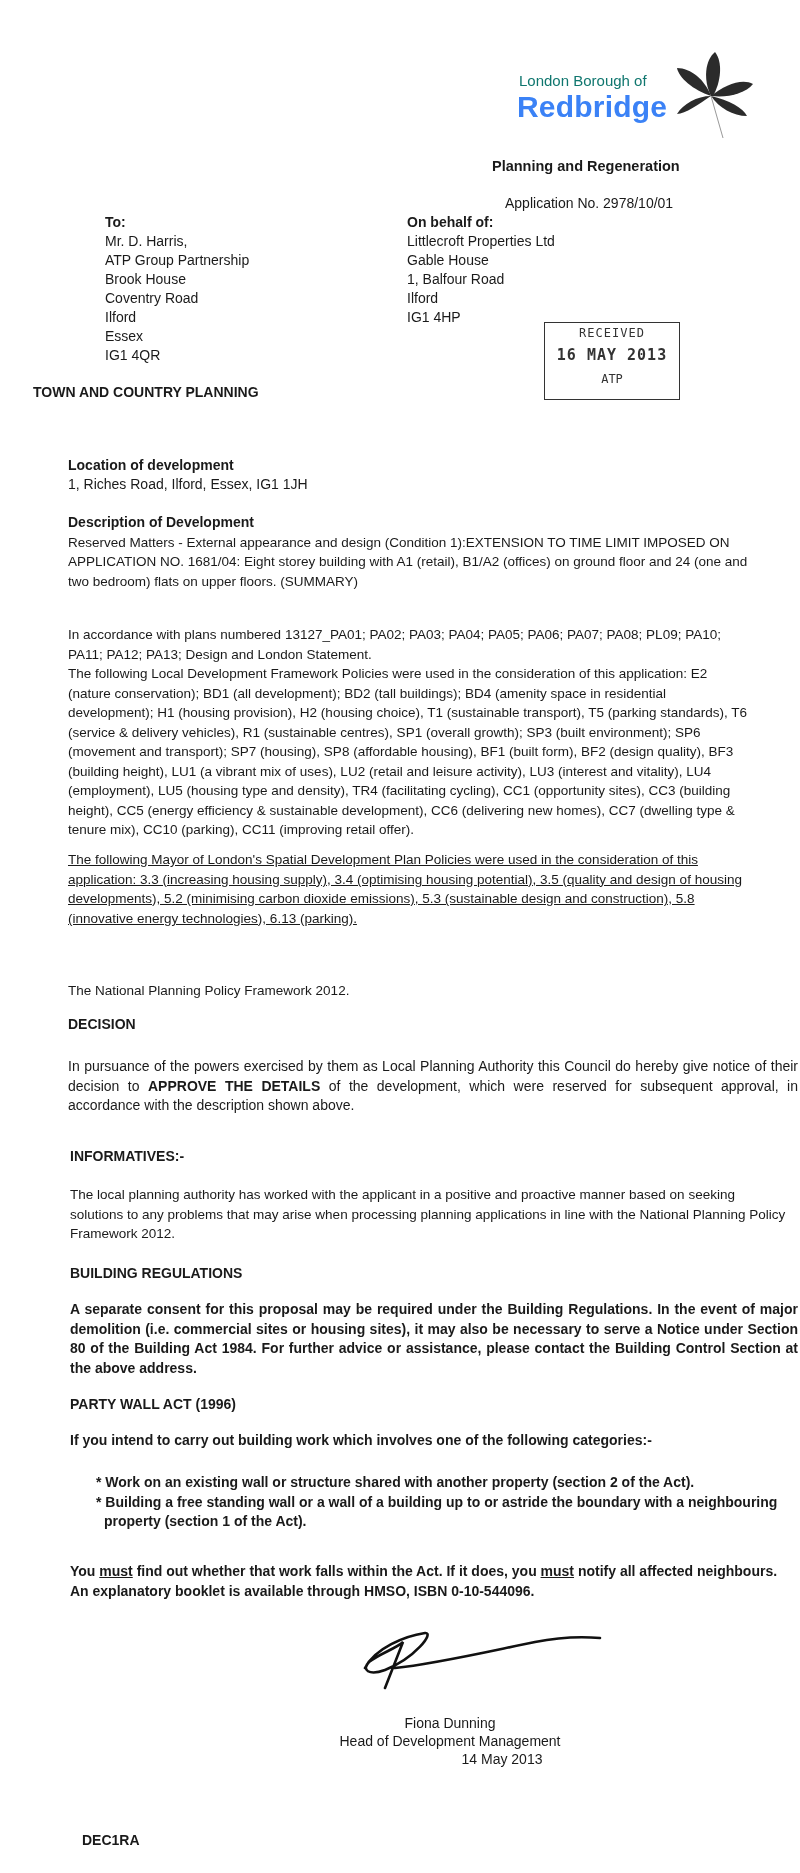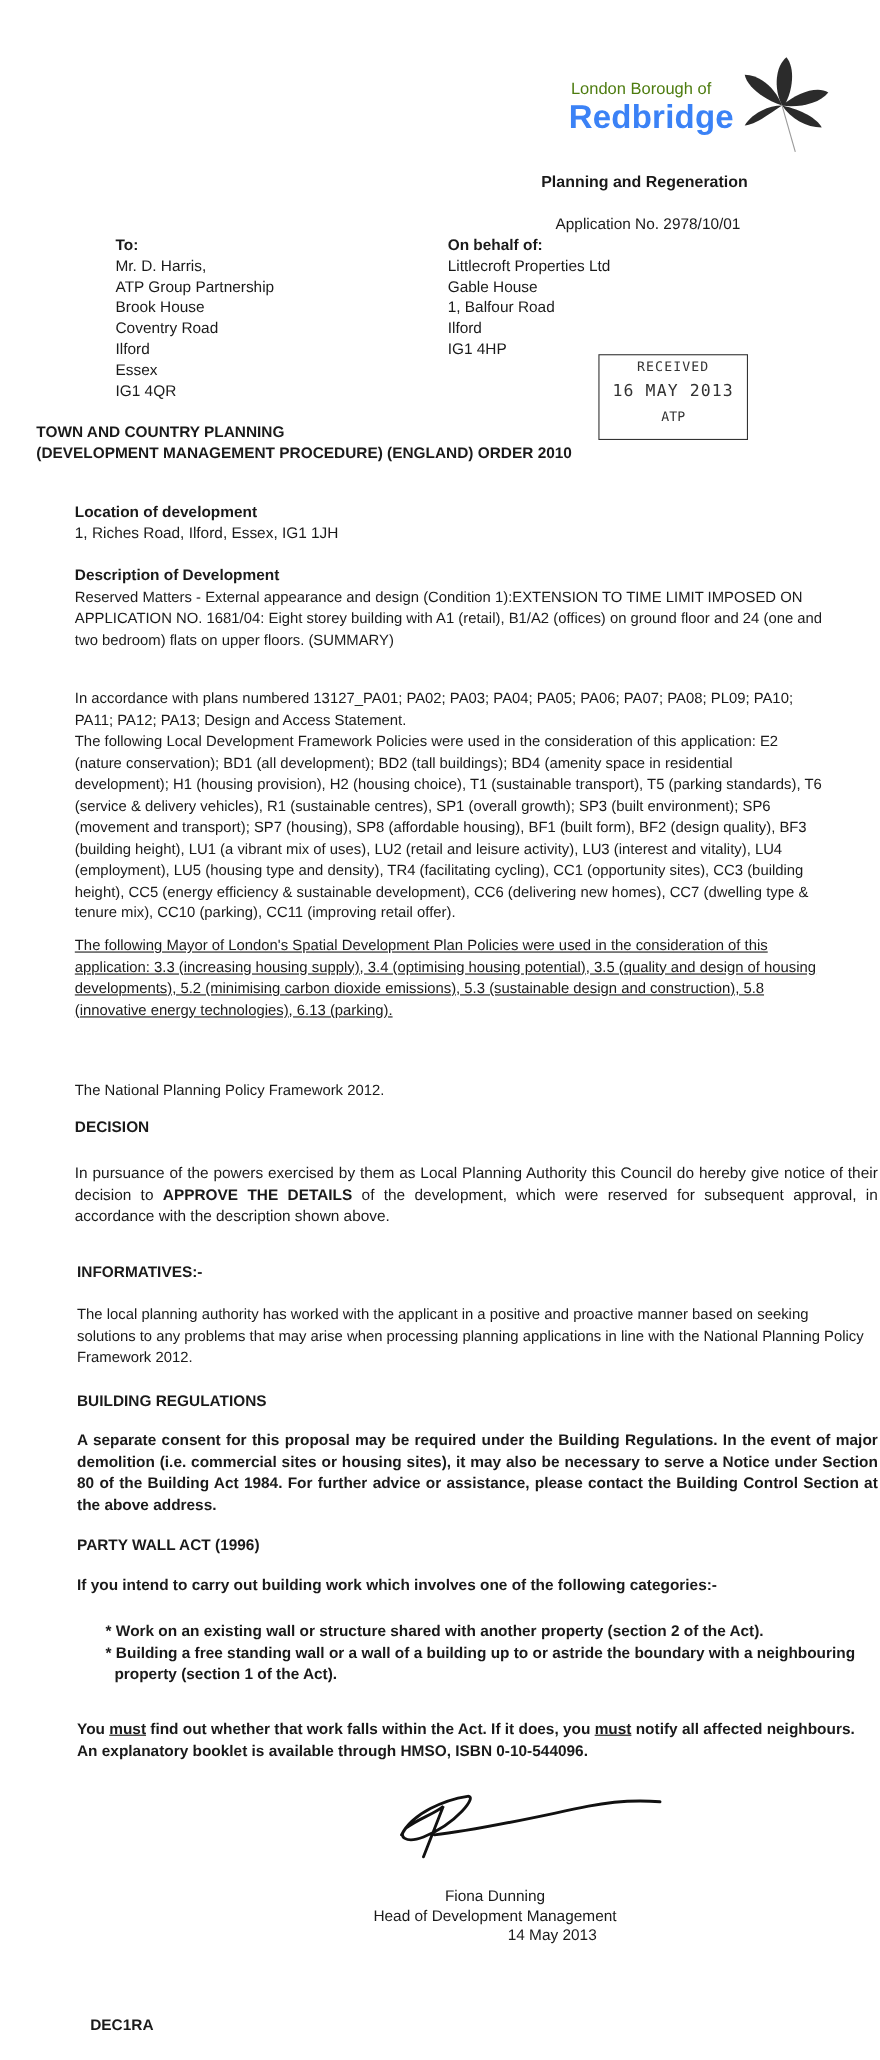--- a/index.html
+++ b/index.html
@@ -1,36 +1,36 @@
 <!DOCTYPE html>
 <html><head>
   <meta charset="utf-8">
   <style>
     html, body { margin: 0; padding: 0; background: #ffffff; }
     body {
       width: 800px; height: 1873px; position: relative; overflow: hidden;
       font-family: "Liberation Sans", sans-serif; color: #1a1a1a;
     }
     .abs { position: absolute; }
-    .logo-small { left: 519px; top: 72px; font-size: 15px; color: #4d7c0f; }
+    .logo-small { left: 519px; top: 72px; font-size: 15px; color: #0f766e; }
     .logo-big { left: 517px; top: 90px; font-size: 30px; font-weight: bold; color: #3b82f6; letter-spacing: 0.2px; }
     .leaf { left: 663px; top: 50px; width: 92px; height: 90px; }
     .dept { left: 492px; top: 158px; font-size: 14.5px; font-weight: bold; }
     .appno { left: 505px; top: 195px; font-size: 14px; }
     .addr { font-size: 14px; line-height: 19px; }
     .addr .hd { font-weight: bold; }
     .to-block { left: 105px; top: 213px; }
     .behalf-block { left: 407px; top: 213px; }
     .stamp {
       left: 544px; top: 322px; width: 134px; height: 76px;
       border: 1.5px solid #333; font-family: "DejaVu Sans Mono", monospace;
       color: #333; text-align: center;
     }
     .stamp .s1 { font-size: 12px; margin-top: 3px; letter-spacing: 1px; }
-    .stamp .s2 { font-size: 15px; margin-top: 6px; font-weight: normal; letter-spacing: 1px; }
+    .stamp .s2 { font-size: 15px; margin-top: 6px; font-weight: bold; letter-spacing: 1px; }
     .stamp .s3 { font-size: 12px; margin-top: 8px; }
     .acts { left: 33px; top: 383px; font-size: 14px; font-weight: bold; line-height: 19px; }
     .block { left: 68px; width: 680px; font-size: 13.5px; line-height: 19.5px; }
     .hd-b { font-weight: bold; }
     .loc { left: 68px; top: 456px; font-size: 14px; line-height: 19px; }
     .desc { top: 513px; }
     .plans { top: 625px; }
     .mayor { top: 850px; text-decoration: underline; }
     .nppf { left: 68px; top: 983px; font-size: 13.5px; }
     .decision-h { left: 68px; top: 1016px; font-size: 14px; font-weight: bold; }
@@ -88,35 +88,34 @@
 </div>
 
 <div class="abs stamp">
   <div class="s1">RECEIVED</div>
   <div class="s2">16 MAY 2013</div>
   <div class="s3">ATP</div>
 </div>
 
 <div class="abs acts">
   <div>TOWN AND COUNTRY PLANNING</div>
-  <div>(DEVELOPMENT MANAGEMENT PROCEDURE) (ENGLAND) ORDER 2010</div>
 </div>
 
 <div class="abs loc">
   <div class="hd-b">Location of development</div>
   <div>1, Riches Road, Ilford, Essex, IG1 1JH</div>
 </div>
 
 <div class="abs block desc">
   <div class="hd-b" style="font-size:14px;">Description of Development</div>
   <div>Reserved Matters - External appearance and design (Condition 1):EXTENSION TO TIME LIMIT IMPOSED ON APPLICATION NO. 1681/04: Eight storey building with A1 (retail), B1/A2 (offices) on ground floor and 24 (one and two bedroom) flats on upper floors. (SUMMARY)</div>
 </div>
 
 <div class="abs block plans">
-  <div>In accordance with plans numbered 13127_PA01; PA02; PA03; PA04; PA05; PA06; PA07; PA08; PL09; PA10; PA11; PA12; PA13; Design and Access Statement.</div>
+  <div>In accordance with plans numbered 13127_PA01; PA02; PA03; PA04; PA05; PA06; PA07; PA08; PL09; PA10; PA11; PA12; PA13; Design and London Statement.</div>
   <div>The following Local Development Framework Policies were used in the consideration of this application: E2 (nature conservation); BD1 (all development); BD2 (tall buildings); BD4 (amenity space in residential development); H1 (housing provision), H2 (housing choice), T1 (sustainable transport), T5 (parking standards), T6 (service &amp; delivery vehicles), R1 (sustainable centres), SP1 (overall growth); SP3 (built environment); SP6 (movement and transport); SP7 (housing), SP8 (affordable housing), BF1 (built form), BF2 (design quality), BF3 (building height), LU1 (a vibrant mix of uses), LU2 (retail and leisure activity), LU3 (interest and vitality), LU4 (employment), LU5 (housing type and density), TR4 (facilitating cycling), CC1 (opportunity sites), CC3 (building height), CC5 (energy efficiency &amp; sustainable development), CC6 (delivering new homes), CC7 (dwelling type &amp; tenure mix), CC10 (parking), CC11 (improving  retail offer).</div>
 </div>
 
 <div class="abs block mayor">The following Mayor of London's Spatial Development Plan Policies were used in the consideration of this application: 3.3 (increasing housing supply), 3.4 (optimising housing potential), 3.5 (quality and design of housing developments), 5.2 (minimising carbon dioxide emissions), 5.3 (sustainable design and construction), 5.8 (innovative energy technologies), 6.13 (parking).</div>
 
 <div class="abs nppf">The National Planning Policy Framework 2012.</div>
 
 <div class="abs decision-h">DECISION</div>
 <div class="abs decision"><span>In pursuance of the powers exercised by them as Local Planning Authority this Council do hereby give notice of their decision to </span><b>APPROVE THE DETAILS</b><span> of the development, which were reserved for subsequent approval, in accordance with the description shown above.</span></div>
 

